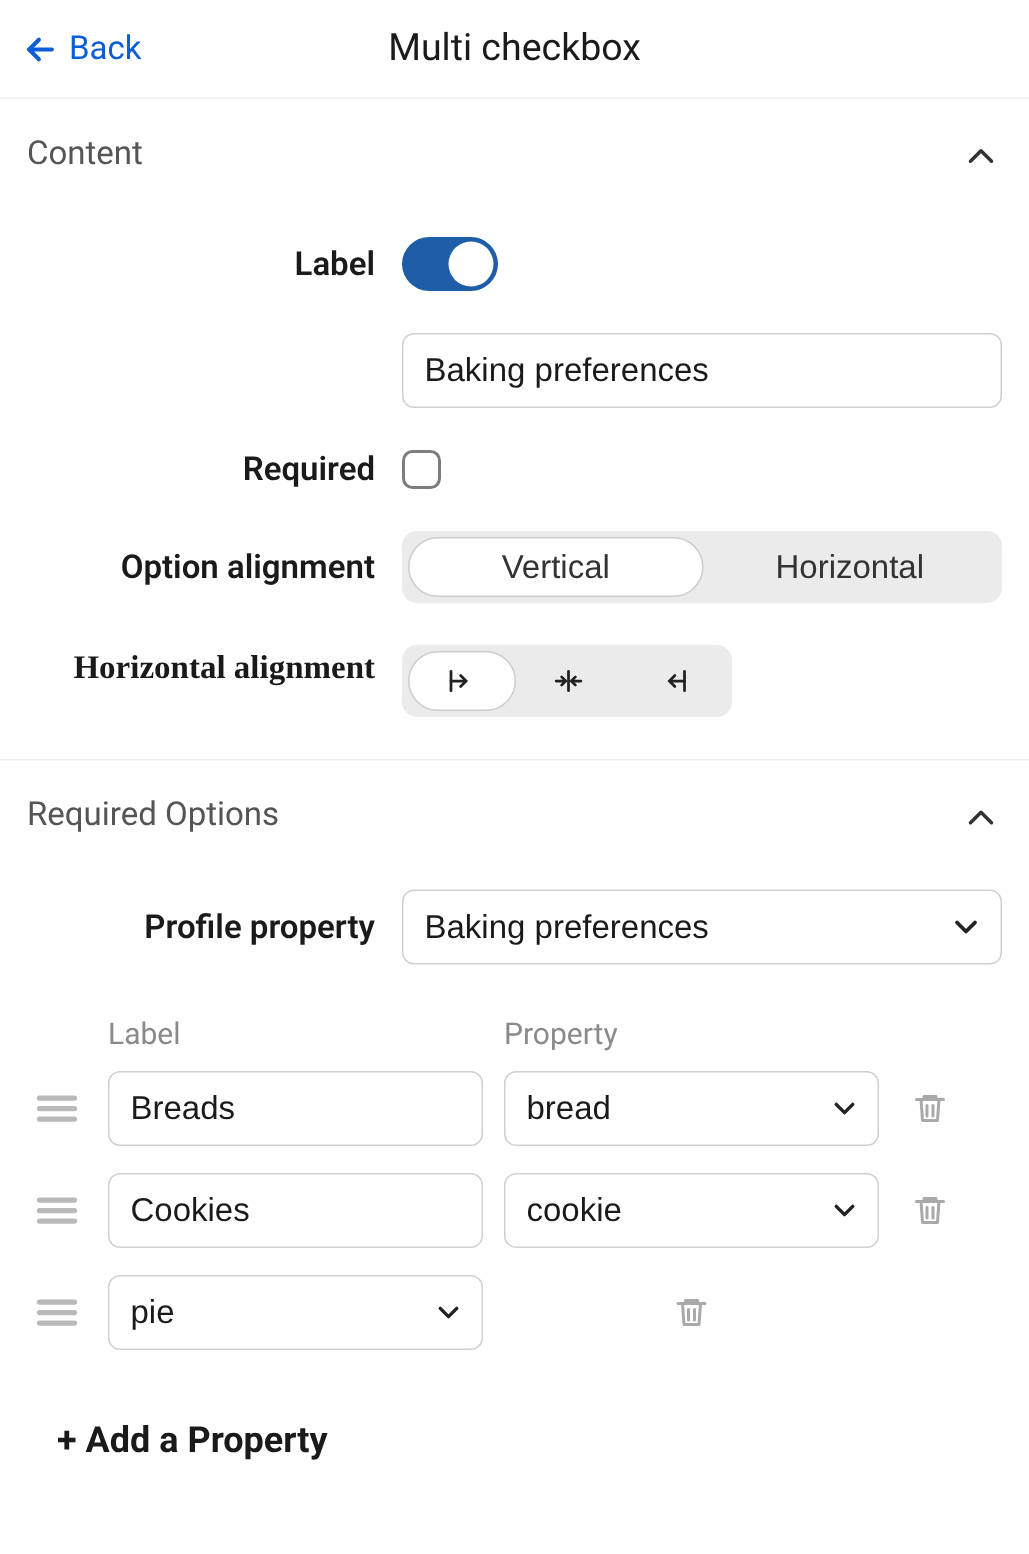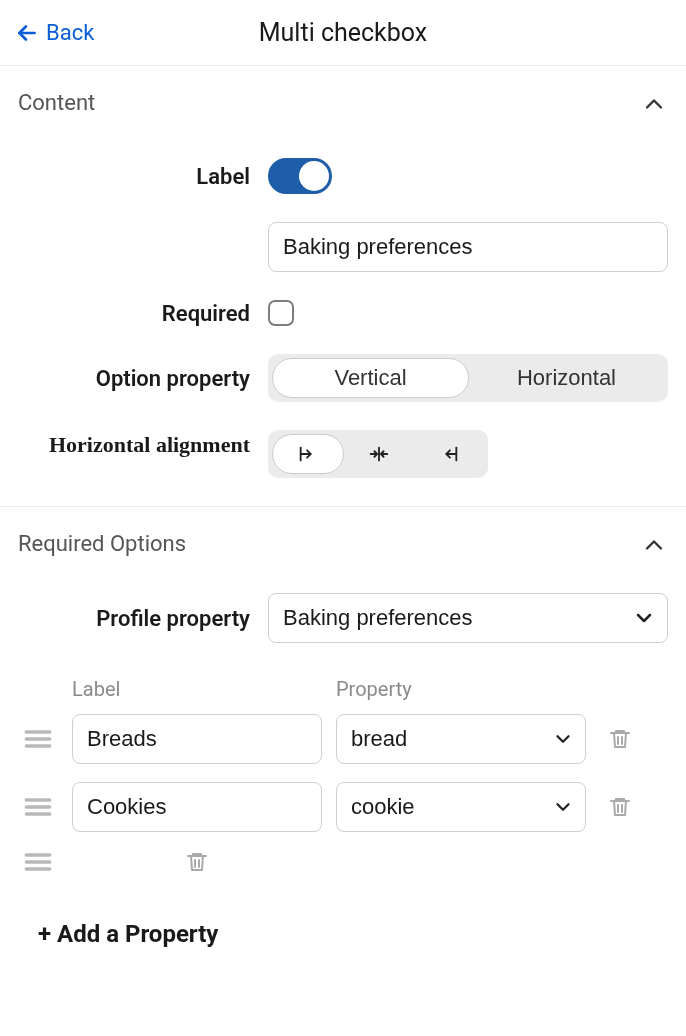--- a/index.html
+++ b/index.html
@@ -223,21 +223,21 @@
     </div>
 
     <div class="row">
       <div class="lbl">Required</div>
       <div>
           <div class="chk"></div>
         </div>
     </div>
 
     <div class="row">
-      <div class="lbl">Option property</div>
+      <div class="lbl">Option alignment</div>
       <div class="seg">
         <button class="on">Vertical</button>
         <button>Horizontal</button>
       </div>
     </div>
 
     <div class="row top">
       <div class="lbl multi">Horizontal alignment</div>
       <div>
         <div class="seg small">
@@ -354,20 +354,26 @@
 
     
     <div class="po-row">
       <div class="drag">
         <svg viewBox="0 0 24 18" stroke="#b9b9b9" stroke-width="3" stroke-linecap="round">
             <path d="M2 3h20"></path>
             <path d="M2 9h20"></path>
             <path d="M2 15h20"></path>
           </svg>
       </div>
+      <div class="select">
+        <input class="input" readonly="" value="pie" style="">
+        <svg class="caret" width="22" height="22" viewBox="0 0 24 24" fill="none" stroke="currentColor" stroke-width="2.5" stroke-linecap="round" stroke-linejoin="round">
+            <path d="M6 9l6 6 6-6"></path>
+          </svg>
+      </div>
       <div class="del">
         <svg viewBox="0 0 24 24" fill="none" stroke="currentColor" stroke-width="2" stroke-linecap="round" stroke-linejoin="round">
             <path d="M3 6h18"></path>
             <path d="M8 6V4h8v2"></path>
             <path d="M6 6l1 14h10l1-14"></path>
             <path d="M10 10v7"></path>
             <path d="M14 10v7"></path>
           </svg>
       </div>
     </div>

